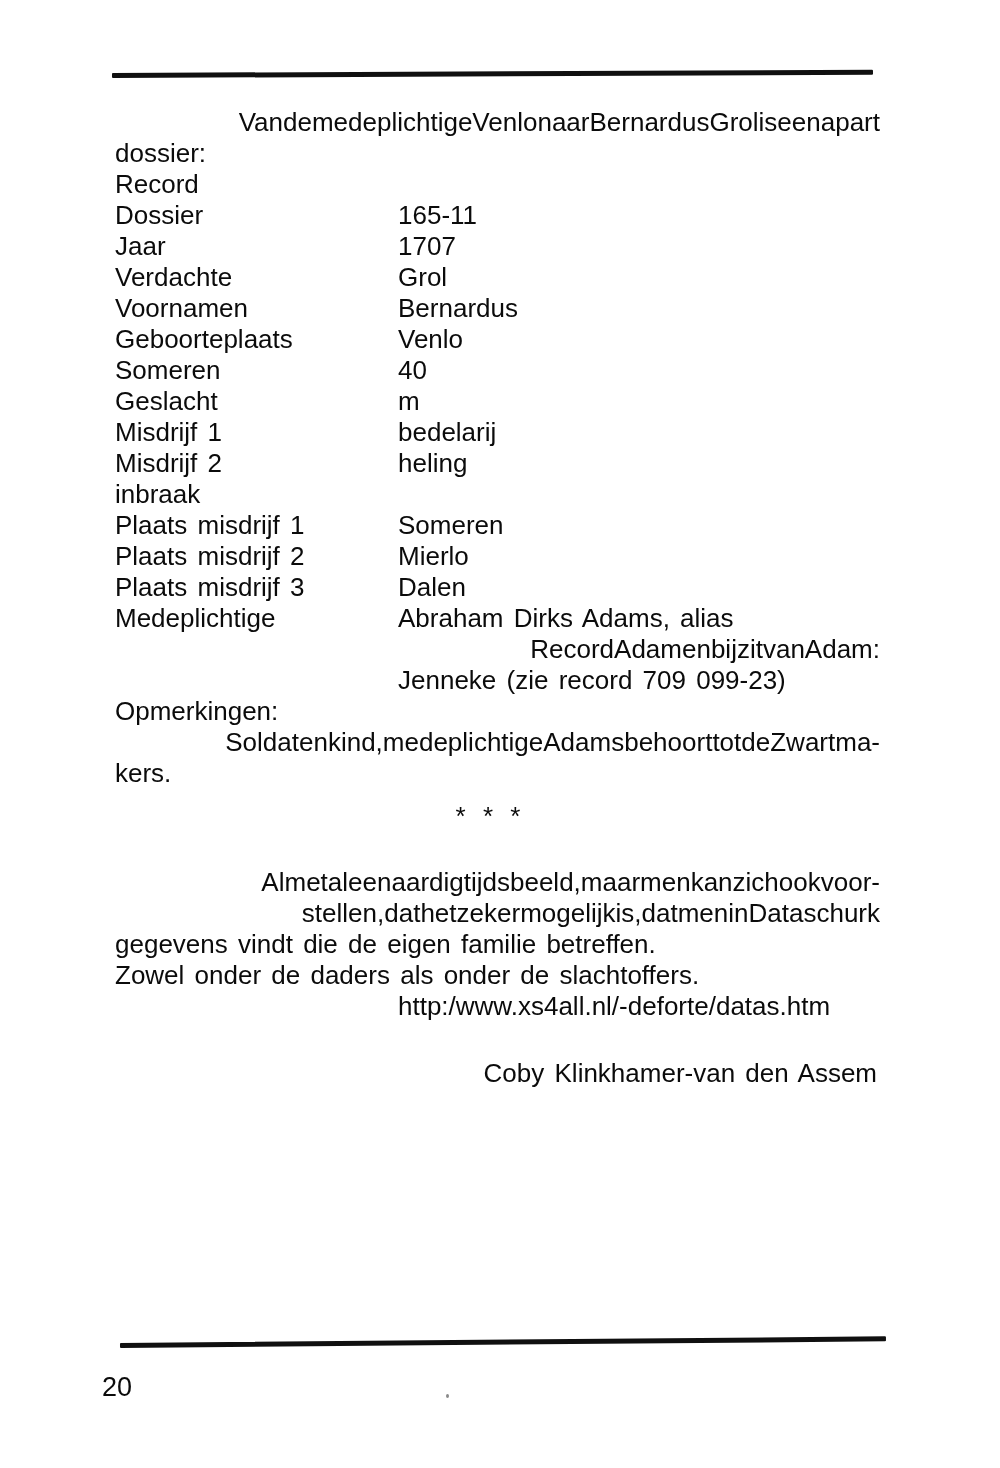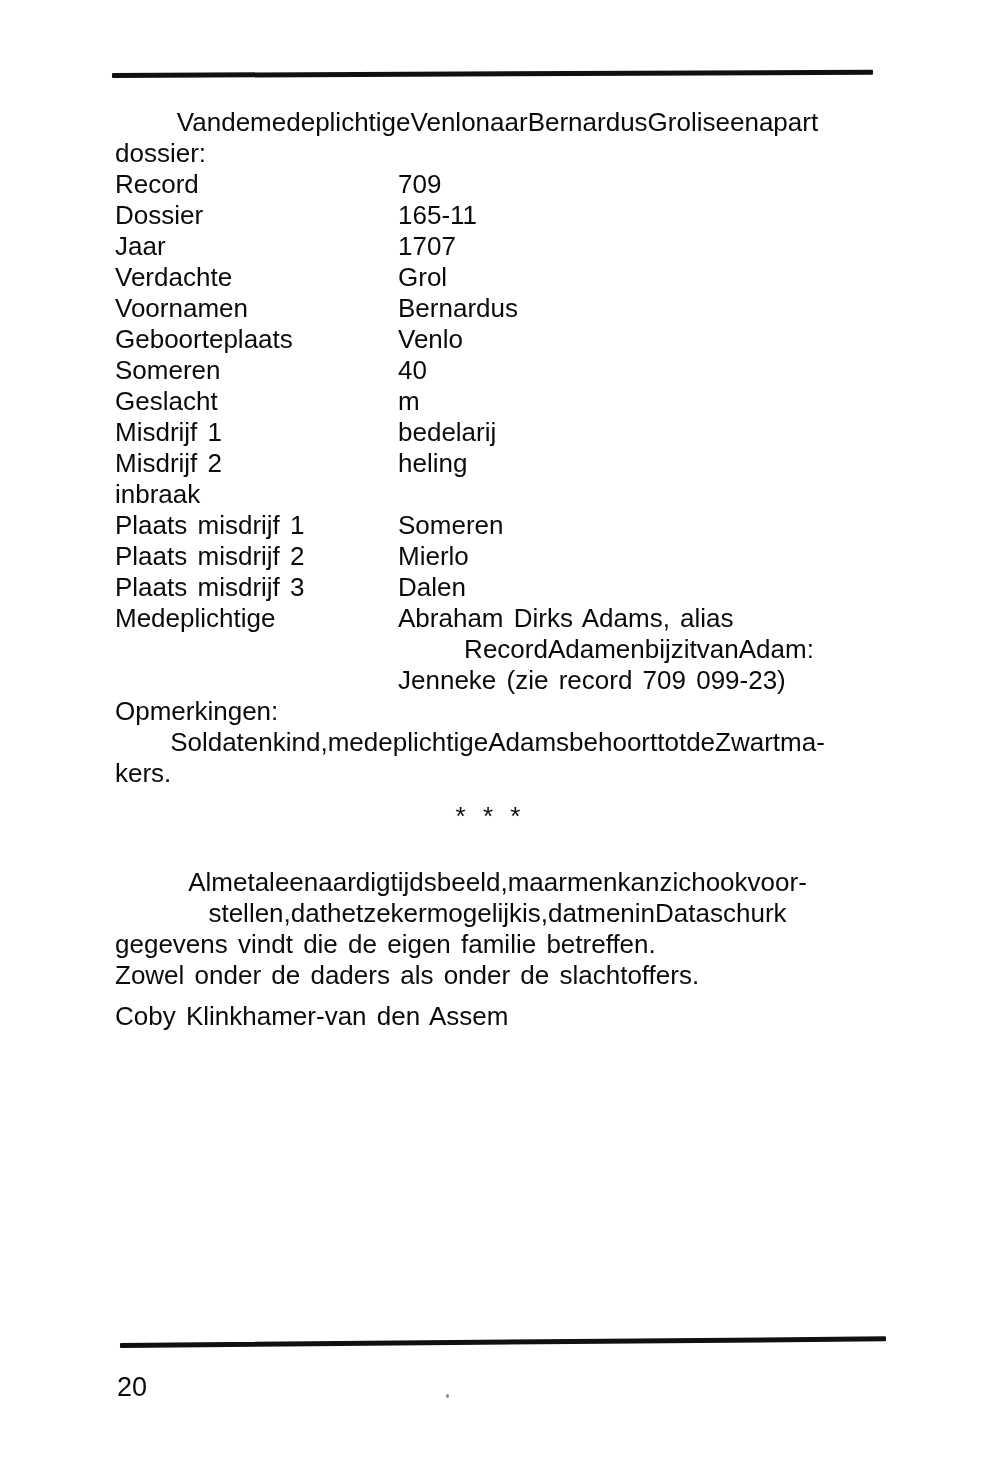--- a/index.html
+++ b/index.html
@@ -12,32 +12,32 @@
     overflow:hidden;
   }
   .rule{position:absolute;background:#101010;border-radius:1px;}
   .rule-top{left:112px;top:73px;width:761px;height:5px;transform:rotate(-0.25deg);transform-origin:left center;}
   .rule-bottom{left:120px;top:1343px;width:766px;height:5px;transform:rotate(-0.5deg);transform-origin:left center;}
   .content{
     position:absolute;left:115px;top:107px;width:765px;
     font-size:26px;line-height:31px;word-spacing:3px;
   }
   .line{min-height:31px;}
-  .line.j{display:flex;justify-content:center;word-spacing:0;}
+  .line.j{display:flex;justify-content:flex-end;word-spacing:0;}
   .record-row{display:flex;}
   .record-label{flex:0 0 283px;}
   .record-value{flex:1;min-width:0;}
   .stars{
     text-align:center;height:31px;margin:12px 14px 35px 0;
     font-size:26px;letter-spacing:5px;word-spacing:0;
   }
   .url-line{margin-left:283px;}
-  .signature{margin-top:10px;padding-right:3px;}
+  .signature{text-align:right;margin-top:36px;padding-right:3px;}
   .page-number{
-    position:absolute;left:117px;top:1372px;
+    position:absolute;left:102px;top:1372px;
     font-family:"Liberation Sans","DejaVu Sans",sans-serif;
     font-size:27px;line-height:31px;
   }
   .speck{position:absolute;left:446px;top:1394px;width:3px;height:4px;background:#8a8a8a;border-radius:50%;}
 </style>
 </head>
 <body>
 
 <div class="page">
   <div class="rule rule-top"></div>
@@ -53,21 +53,20 @@
           <span>Grol</span>
           <span>is</span>
           <span>een</span>
           <span>apart</span>
         </div>
         <div class="line">dossier:</div>
       </div>
     <div id="record-rows">
         <div class="record-row">
           <div class="record-label line">Record</div>
-          <div class="record-value line">709</div>
         </div>
         <div class="record-row">
           <div class="record-label line">Dossier</div>
           <div class="record-value line">165-11</div>
         </div>
         <div class="record-row">
           <div class="record-label line">Jaar</div>
           <div class="record-value line">1707</div>
         </div>
         <div class="record-row">
@@ -166,19 +165,20 @@
           <span>mogelijk</span>
           <span>is,</span>
           <span>dat</span>
           <span>men</span>
           <span>in</span>
           <span>Dataschurk</span>
         </div>
         <div class="line">gegevens vindt die de eigen familie betreffen.</div>
         <div class="line">Zowel onder de daders als onder de slachtoffers.</div>
       </div>
+    <div class="line url-line">http:/www.xs4all.nl/-deforte/datas.htm</div>
     <div class="line signature">Coby Klinkhamer-van den Assem</div>
   </div>
 
   <div class="rule rule-bottom"></div>
   <div class="page-number">20</div>
   <div class="speck"></div>
 </div>
 
 </body></html>

